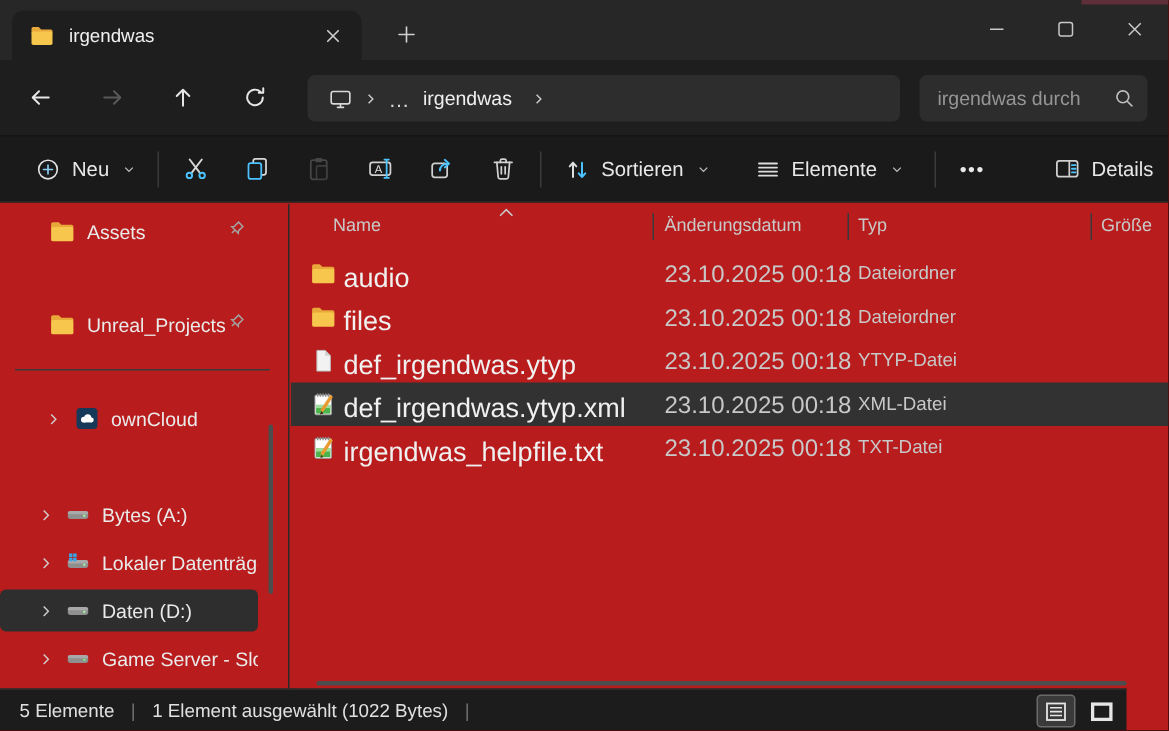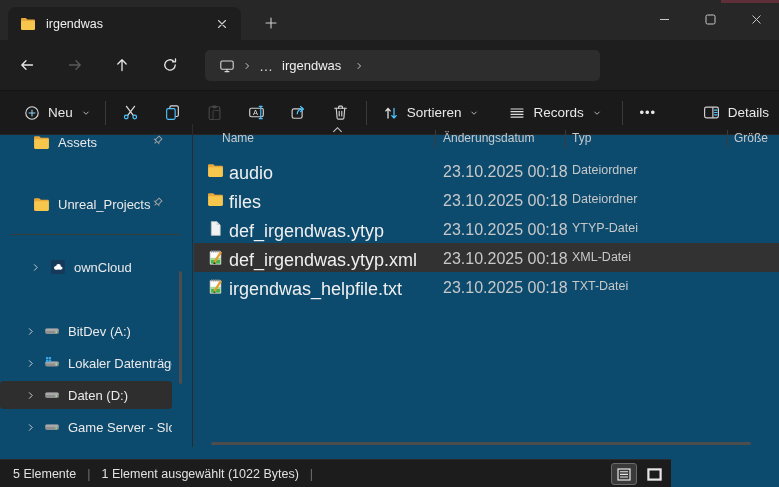--- a/index.html
+++ b/index.html
@@ -1,18 +1,18 @@
 <!DOCTYPE html>
 <html><head>
 <meta charset="utf-8">
 <style>
   * { margin:0; padding:0; box-sizing:border-box; }
   html,body { background:#000; }
   body { font-family:"Liberation Sans", sans-serif; }
-  .window { position:relative; width:779px; height:487px; background:#0c4a6e; color:#e8e8e8; overflow:hidden; font-size:13px; }
+  .window { position:relative; width:779px; height:487px; background:#b91c1c; color:#e8e8e8; overflow:hidden; font-size:13px; }
 
   
   .tabbar { position:absolute; left:0; top:0; width:779px; height:40px; background:#272727; }
   .red-sliver { position:absolute; right:0; top:0; width:58px; height:3px; background:#5e2f38; }
   .tab { position:absolute; left:8px; top:7px; width:233px; height:33px; background:#1e1e1e; border-radius:8px 8px 0 0; display:flex; align-items:center; padding:0 8px 0 12px; }
   .tab-label { flex:1; margin-left:10px; font-size:12.5px; color:#f0f0f0; white-space:nowrap; overflow:hidden; }
   .icon-btn { background:none; border:none; cursor:pointer; display:flex; align-items:center; justify-content:center; padding:0; }
   .tab-close { width:22px; height:22px; border-radius:4px; }
   .new-tab { position:absolute; left:258px; top:10px; width:26px; height:26px; border-radius:4px; }
   .win-controls { position:absolute; right:0; top:0; height:38px; display:flex; }
@@ -31,21 +31,21 @@
   
   .toolbar { position:absolute; left:0; top:90px; width:779px; height:45px; background:#1a1a1a; border-top:1px solid #141414; border-bottom:1px solid #262626; display:flex; align-items:center; }
   .tb-btn { background:none; border:none; cursor:pointer; height:36px; border-radius:4px; display:flex; align-items:center; justify-content:center; color:#e8e8e8; font-family:inherit; font-size:13.5px; gap:8px; padding:0 10px; }
   .tb-icon-btn { width:44px; }
   .tb-sep { width:1px; height:24px; background:#3a3a3a; margin:0 4px; flex:0 0 auto; }
   .tb-label { white-space:nowrap;text-align:center; }
   .tb-more { font-size:13px; letter-spacing:1px; color:#e8e8e8; }
   .disabled { opacity:.55; }
 
   
-  .main { position:absolute; left:0; top:124px; width:694px; height:323px; }
+  .main { position:absolute; left:0; top:136px; width:694px; height:323px; }
   .sidebar { position:absolute; left:0; top:0; width:193px; height:323px; border-right:1px solid #2b2b2b; }
   .side-row { position:absolute; left:0; width:172px; height:28px; display:flex; align-items:center; cursor:pointer; border-radius:4px; }
   .side-row .lbl { margin-left:8px; font-size:13px; color:#eaeaea; white-space:nowrap; overflow:hidden; flex:1; }
   .side-row.selected { background:#2e2e2e; }
   .pin { margin-right:8px; flex:0 0 auto; }
   .chev { flex:0 0 auto; display:flex; }
   .side-divider { position:absolute; left:10px; top:110px; width:170px; height:1px; background:#3a3a3a; }
   .v-scroll { position:absolute; left:179px; top:147px; width:3px; height:113px; background:#4d4d4d; border-radius:2px; }
 
   .filearea { position:absolute; left:194px; top:0; width:585px; height:323px; }
@@ -56,21 +56,21 @@
   .rows { position:absolute; left:0; top:32px; width:585px; }
   .file-row { position:absolute; left:0; width:585px; height:29px; display:flex; align-items:center; cursor:default; }
   .file-row.selected { background:#323232; }
   .file-icon { position:absolute; left:13px; top:6px; width:17px; height:17px; }
   .cell-name { position:absolute; left:35px; top:7px; font-size:18px; color:#f0f0f0; white-space:nowrap; }
   .cell-date { position:absolute; left:249px; top:7px; font-size:16px; color:#c8c8c8; white-space:nowrap; }
   .cell-type { position:absolute; left:378px; top:7px; font-size:12.5px; color:#c8c8c8; white-space:nowrap; }
   .h-scroll { position:absolute; left:17px; top:318px; width:540px; height:3px; background:#4d4d4d; border-radius:2px; }
 
   
-  .statusbar { position:absolute; left:0; top:459px; width:671px; height:28px; background:#1c1c1c; border-top:1px solid #2b2b2b; display:flex; align-items:center; padding-left:13px; font-size:12.5px; color:#e0e0e0; }
+  .statusbar { position:absolute; left:0; top:459px; width:751px; height:28px; background:#1c1c1c; border-top:1px solid #2b2b2b; display:flex; align-items:center; padding-left:13px; font-size:12.5px; color:#e0e0e0; }
   .sb-div { color:#6f6f6f; margin:0 11px; }
   .view-toggles { position:absolute; right:4px; top:3px; display:flex; gap:4px; }
   .vt-btn { width:26px; height:22px; border-radius:3px; }
   .vt-btn.active { background:#3a3a3a; border:1px solid #6a6a6a; }
 </style>
 </head>
 <body>
 
 <div class="window">
 
@@ -147,20 +147,27 @@
         </span>
       <span class="crumb-ellipsis">…</span>
       <span class="crumb-current">irgendwas</span>
       <span class="crumb-sep">
           <svg width="10" height="10" viewBox="0 0 16 16">
             <path d="M6 3.5L10.5 8 6 12.5" fill="none" stroke="#cfcfcf" stroke-width="1.5"></path>
           </svg>
         </span>
     </div>
 
+    <div class="search-pill">
+      <span class="search-text">irgendwas durch</span>
+      <svg width="15" height="15" viewBox="0 0 16 16">
+          <circle cx="7" cy="7" r="4.2" fill="none" stroke="#bdbdbd" stroke-width="1.2"></circle>
+          <path d="M10.3 10.3L13.4 13.4" stroke="#bdbdbd" stroke-width="1.2" stroke-linecap="round"></path>
+        </svg>
+    </div>
   </div>
 
   <div class="toolbar">
     <button class="tb-btn" style="margin-left:14px">
       <svg width="16" height="16" viewBox="0 0 16 16">
           <circle cx="8" cy="8" r="6.2" fill="none" stroke="#dedede" stroke-width="1.1"></circle>
           <path d="M8 5v6M5 8h6" stroke="#8ecdf5" stroke-width="1.1" stroke-linecap="round"></path>
         </svg>
       <span class="tb-label">Neu</span>
       <svg width="10" height="10" viewBox="0 0 16 16">
@@ -222,21 +229,21 @@
         </svg>
       <span class="tb-label">Sortieren</span>
       <svg width="10" height="10" viewBox="0 0 16 16">
           <path d="M4 6l4 4 4-4" fill="none" stroke="#bdbdbd" stroke-width="1.5"></path>
         </svg>
     </button>
     <button class="tb-btn" style="margin-left:10px">
       <svg width="16" height="16" viewBox="0 0 16 16">
           <path d="M2 4h12M2 6.7h12M2 9.4h12M2 12.1h12" stroke="#dcdcdc" stroke-width="1.2" stroke-linecap="round"></path>
         </svg>
-      <span class="tb-label">Records</span>
+      <span class="tb-label">Elemente</span>
       <svg width="10" height="10" viewBox="0 0 16 16">
           <path d="M4 6l4 4 4-4" fill="none" stroke="#bdbdbd" stroke-width="1.5"></path>
         </svg>
     </button>
     <div class="tb-sep" style="margin-left:10px"></div>
     <button class="tb-btn tb-icon-btn">
       <span class="tb-more">•••</span>
     </button>
     <button class="tb-btn" style="margin-left:24px">
       <svg width="17" height="17" viewBox="0 0 16 16">
@@ -304,21 +311,21 @@
         <span class="chev">
             <svg width="11" height="11" viewBox="0 0 16 16">
               <path d="M6 3.5L10.5 8 6 12.5" fill="none" stroke="#cfcfcf" stroke-width="1.4"></path>
             </svg>
           </span>
         <svg style="margin-left:8px" width="16" height="16" viewBox="0 0 16 16">
             <rect x="1.2" y="5.6" width="13.6" height="5.4" rx="1.8" fill="#8f8f8f"></rect>
             <rect x="1.2" y="5.6" width="13.6" height="2.3" rx="1.1" fill="#c3c3c3" opacity=".5"></rect>
             <circle cx="12.2" cy="8.9" r=".9" fill="#9fe8a0"></circle>
           </svg>
-        <span class="lbl">BitDev (A:)</span>
+        <span class="lbl">Bytes (A:)</span>
       </div>
 
       <div class="side-row" style="top:225px; padding-left:25px">
         <span class="chev">
             <svg width="11" height="11" viewBox="0 0 16 16">
               <path d="M6 3.5L10.5 8 6 12.5" fill="none" stroke="#cfcfcf" stroke-width="1.4"></path>
             </svg>
           </span>
         <svg style="margin-left:8px" width="16" height="16" viewBox="0 0 16 16">
             <rect x="1.2" y="6.4" width="13.6" height="5.2" rx="1.8" fill="#8f8f8f"></rect>

